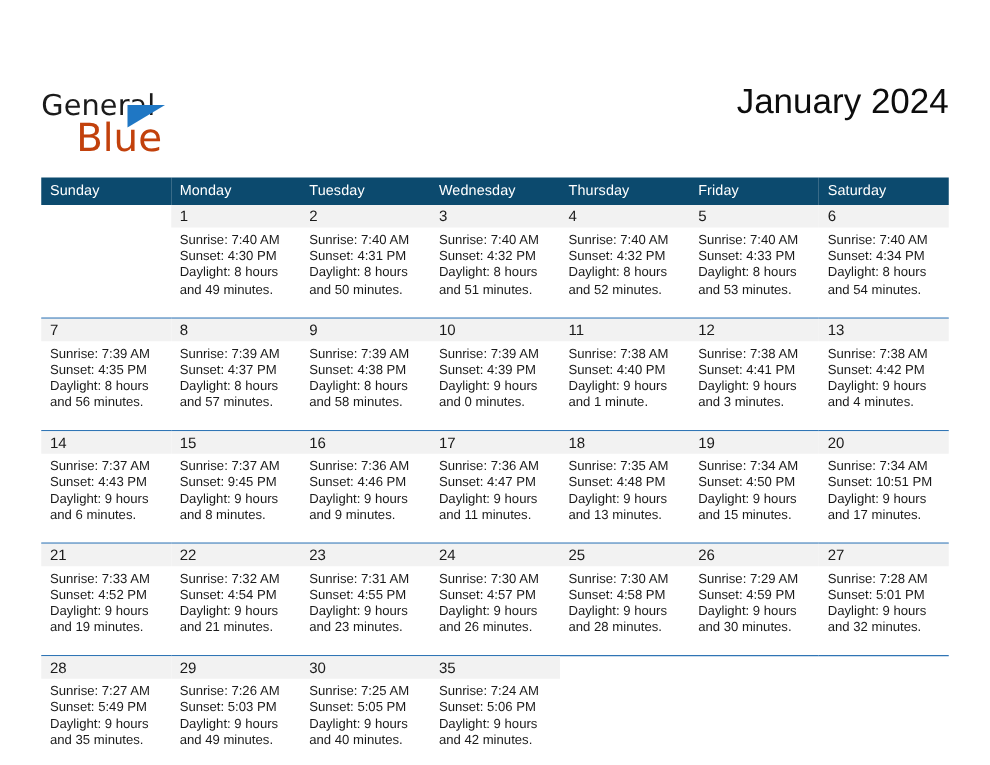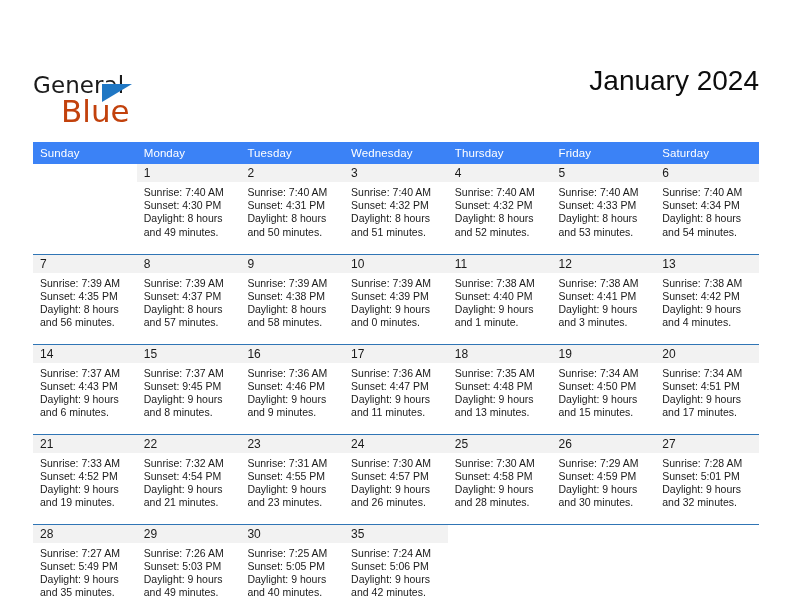--- a/index.html
+++ b/index.html
@@ -97,21 +97,21 @@
     width: 726px;
   }
   table.cal {
     border-collapse: collapse;
     table-layout: fixed;
     width: 726px;
   }
   table.cal col { width: 103.71px; }
 
   thead th {
-    background: #3b82f6;
+    background: #0c4a6e;
     color: #ffffff;
     font-size: 11.5px;
     font-weight: 400;
     text-align: left;
     padding: 5px 0 5px 7px;
     height: 21px;
     box-sizing: border-box;
     vertical-align: middle;
     letter-spacing: 0.1px;
   }
@@ -415,21 +415,21 @@
                   <div>Daylight: 9 hours</div>
                   <div>and 15 minutes.</div>
                 </div>
               </div>
             </td>
             <td>
               <div class="cell filled">
                 <div class="daynum">20</div>
                 <div class="details">
                   <div>Sunrise: 7:34 AM</div>
-                  <div>Sunset: 4:51 PM</div>
+                  <div>Sunset: 10:51 PM</div>
                   <div>Daylight: 9 hours</div>
                   <div>and 17 minutes.</div>
                 </div>
               </div>
             </td>
           </tr>
           <tr class="week-row">
             <td>
               <div class="cell filled">
                 <div class="daynum">21</div>

